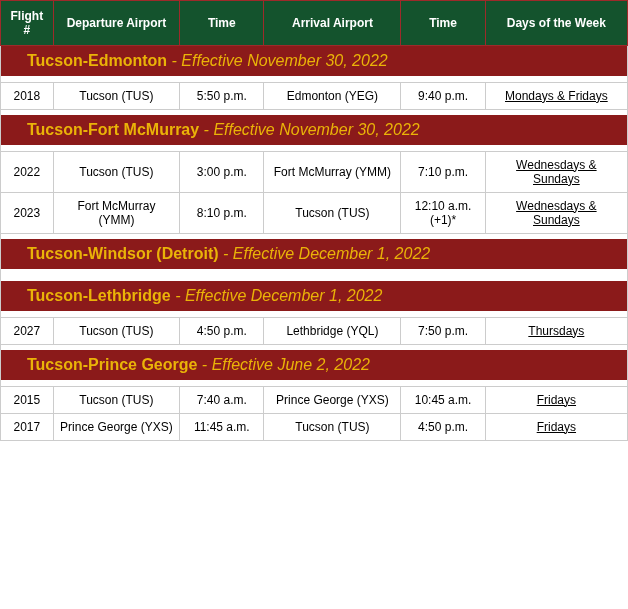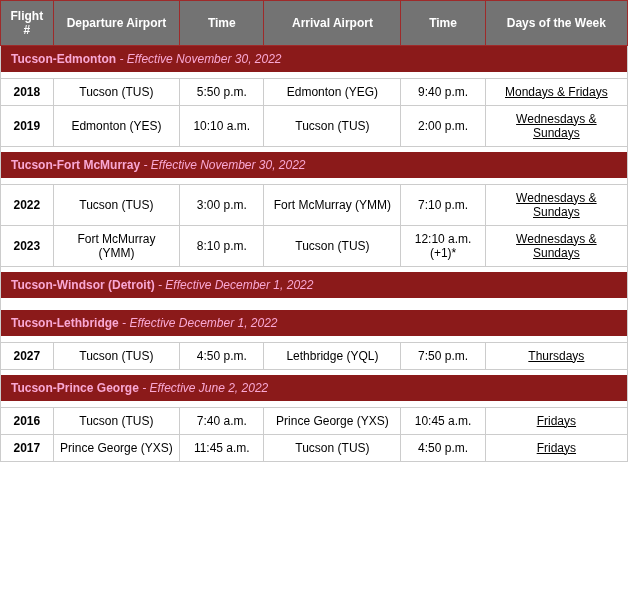--- a/index.html
+++ b/index.html
@@ -8,52 +8,52 @@
       font-size: 12px;
       background: #fff;
       width: 628px;
     }
     table {
       width: 628px;
       border-collapse: collapse;
       border: 1px solid #ccc;
     }
     thead tr {
-      background-color: #737373;
+      background-color: #14532d;
       color: white;
     }
     thead th {
       padding: 8px 6px;
       text-align: center;
       font-size: 12px;
       font-weight: bold;
       border: 1px solid #9e2a2a;
     }
     .section-header td {
       background-color: #8B1A1A;
-      color: #f9a8d4;
-      padding: 6px 10px;
+      color: #eab308;
+      padding: 6px 26px;
       font-weight: bold;
-      font-size: 12px;
+      font-size: 16px;
     }
     .section-header td span {
       font-weight: normal;
       font-style: italic;
     }
     tbody tr.data-row {
       background-color: #fff;
     }
     tbody tr.data-row td {
       border: 1px solid #ccc;
       padding: 6px 6px;
       text-align: center;
       vertical-align: middle;
     }
     td.flight-num {
-      font-weight: bold;
+      font-weight: normal;
       width: 50px;
     }
     td.departure {
       width: 120px;
     }
     td.time-dep {
       width: 80px;
     }
     td.arrival {
       width: 130px;
@@ -94,28 +94,20 @@
       <tr class="spacer-row">
         <td colspan="6"></td>
       </tr>
       <tr class="data-row">
         <td class="flight-num">2018</td>
         <td class="departure">Tucson (TUS)</td>
         <td class="time-dep">5:50 p.m.</td>
         <td class="arrival">Edmonton (YEG)</td>
         <td class="time-arr">9:40 p.m.</td>
         <td class="days">Mondays &amp; Fridays</td>
-      </tr>
-      <tr class="data-row">
-        <td class="flight-num">2019</td>
-        <td class="departure">Edmonton (YES)</td>
-        <td class="time-dep">10:10 a.m.</td>
-        <td class="arrival">Tucson (TUS)</td>
-        <td class="time-arr">2:00 p.m.</td>
-        <td class="days">Wednesdays &amp; Sundays</td>
       </tr>
       <tr class="spacer-row">
         <td colspan="6"></td>
       </tr>
       <tr class="section-header">
         <td colspan="6"><strong>Tucson-Fort McMurray</strong><span> - Effective November 30, 2022</span></td>
       </tr>
       <tr class="spacer-row">
         <td colspan="6"></td>
       </tr>
@@ -164,21 +156,21 @@
       <tr class="spacer-row">
         <td colspan="6"></td>
       </tr>
       <tr class="section-header">
         <td colspan="6"><strong>Tucson-Prince George</strong><span> - Effective June 2, 2022</span></td>
       </tr>
       <tr class="spacer-row">
         <td colspan="6"></td>
       </tr>
       <tr class="data-row">
-        <td class="flight-num">2016</td>
+        <td class="flight-num">2015</td>
         <td class="departure">Tucson (TUS)</td>
         <td class="time-dep">7:40 a.m.</td>
         <td class="arrival">Prince George (YXS)</td>
         <td class="time-arr">10:45 a.m.</td>
         <td class="days">Fridays</td>
       </tr>
       <tr class="data-row">
         <td class="flight-num">2017</td>
         <td class="departure">Prince George (YXS)</td>
         <td class="time-dep">11:45 a.m.</td>

